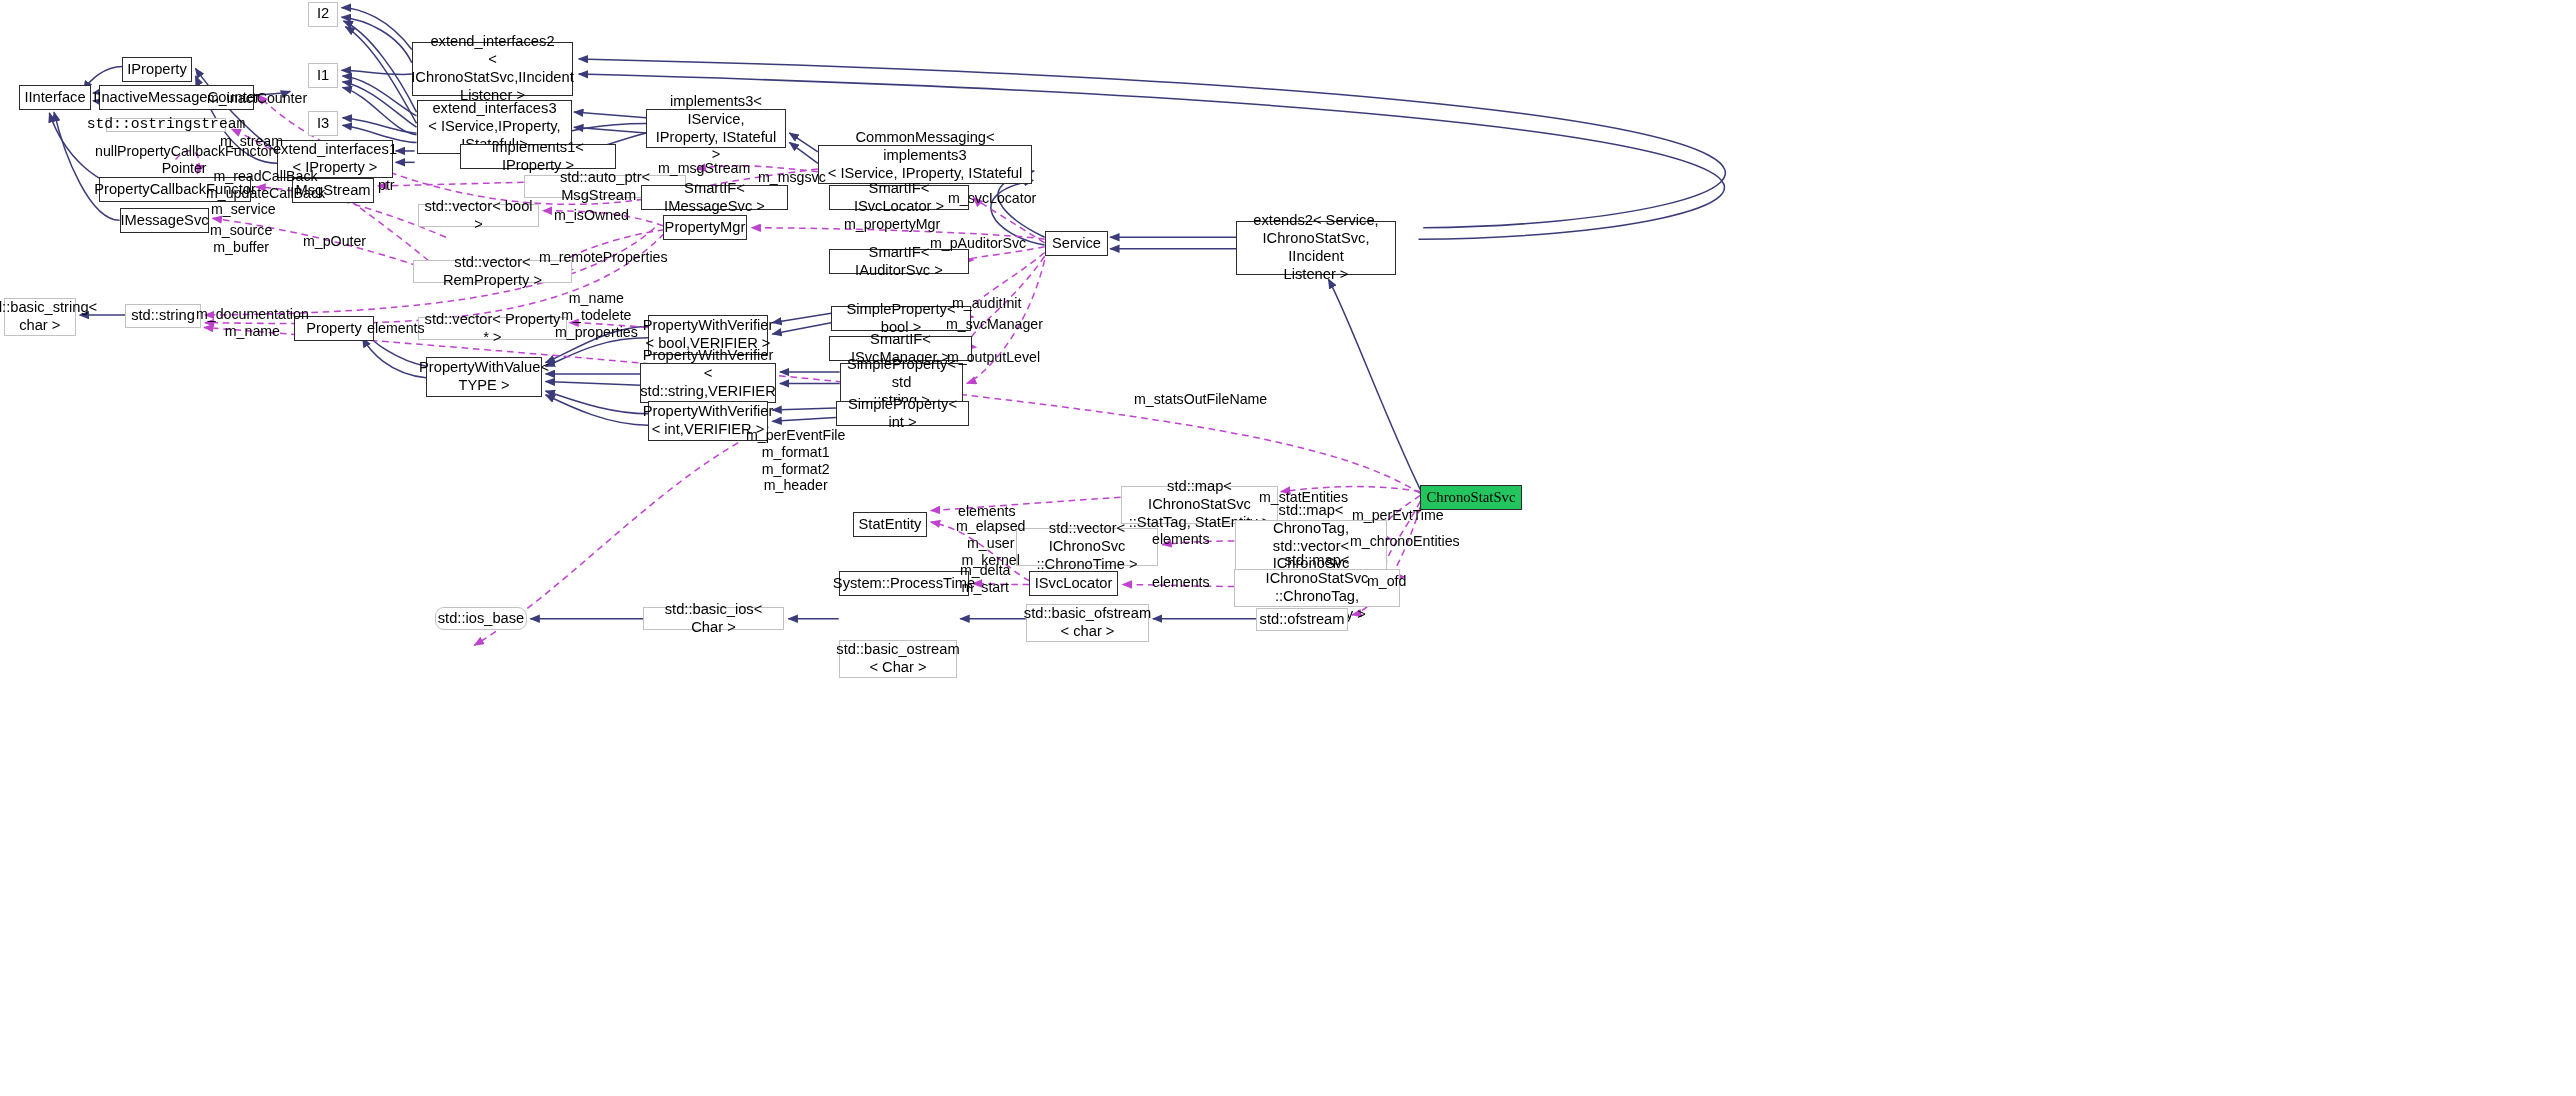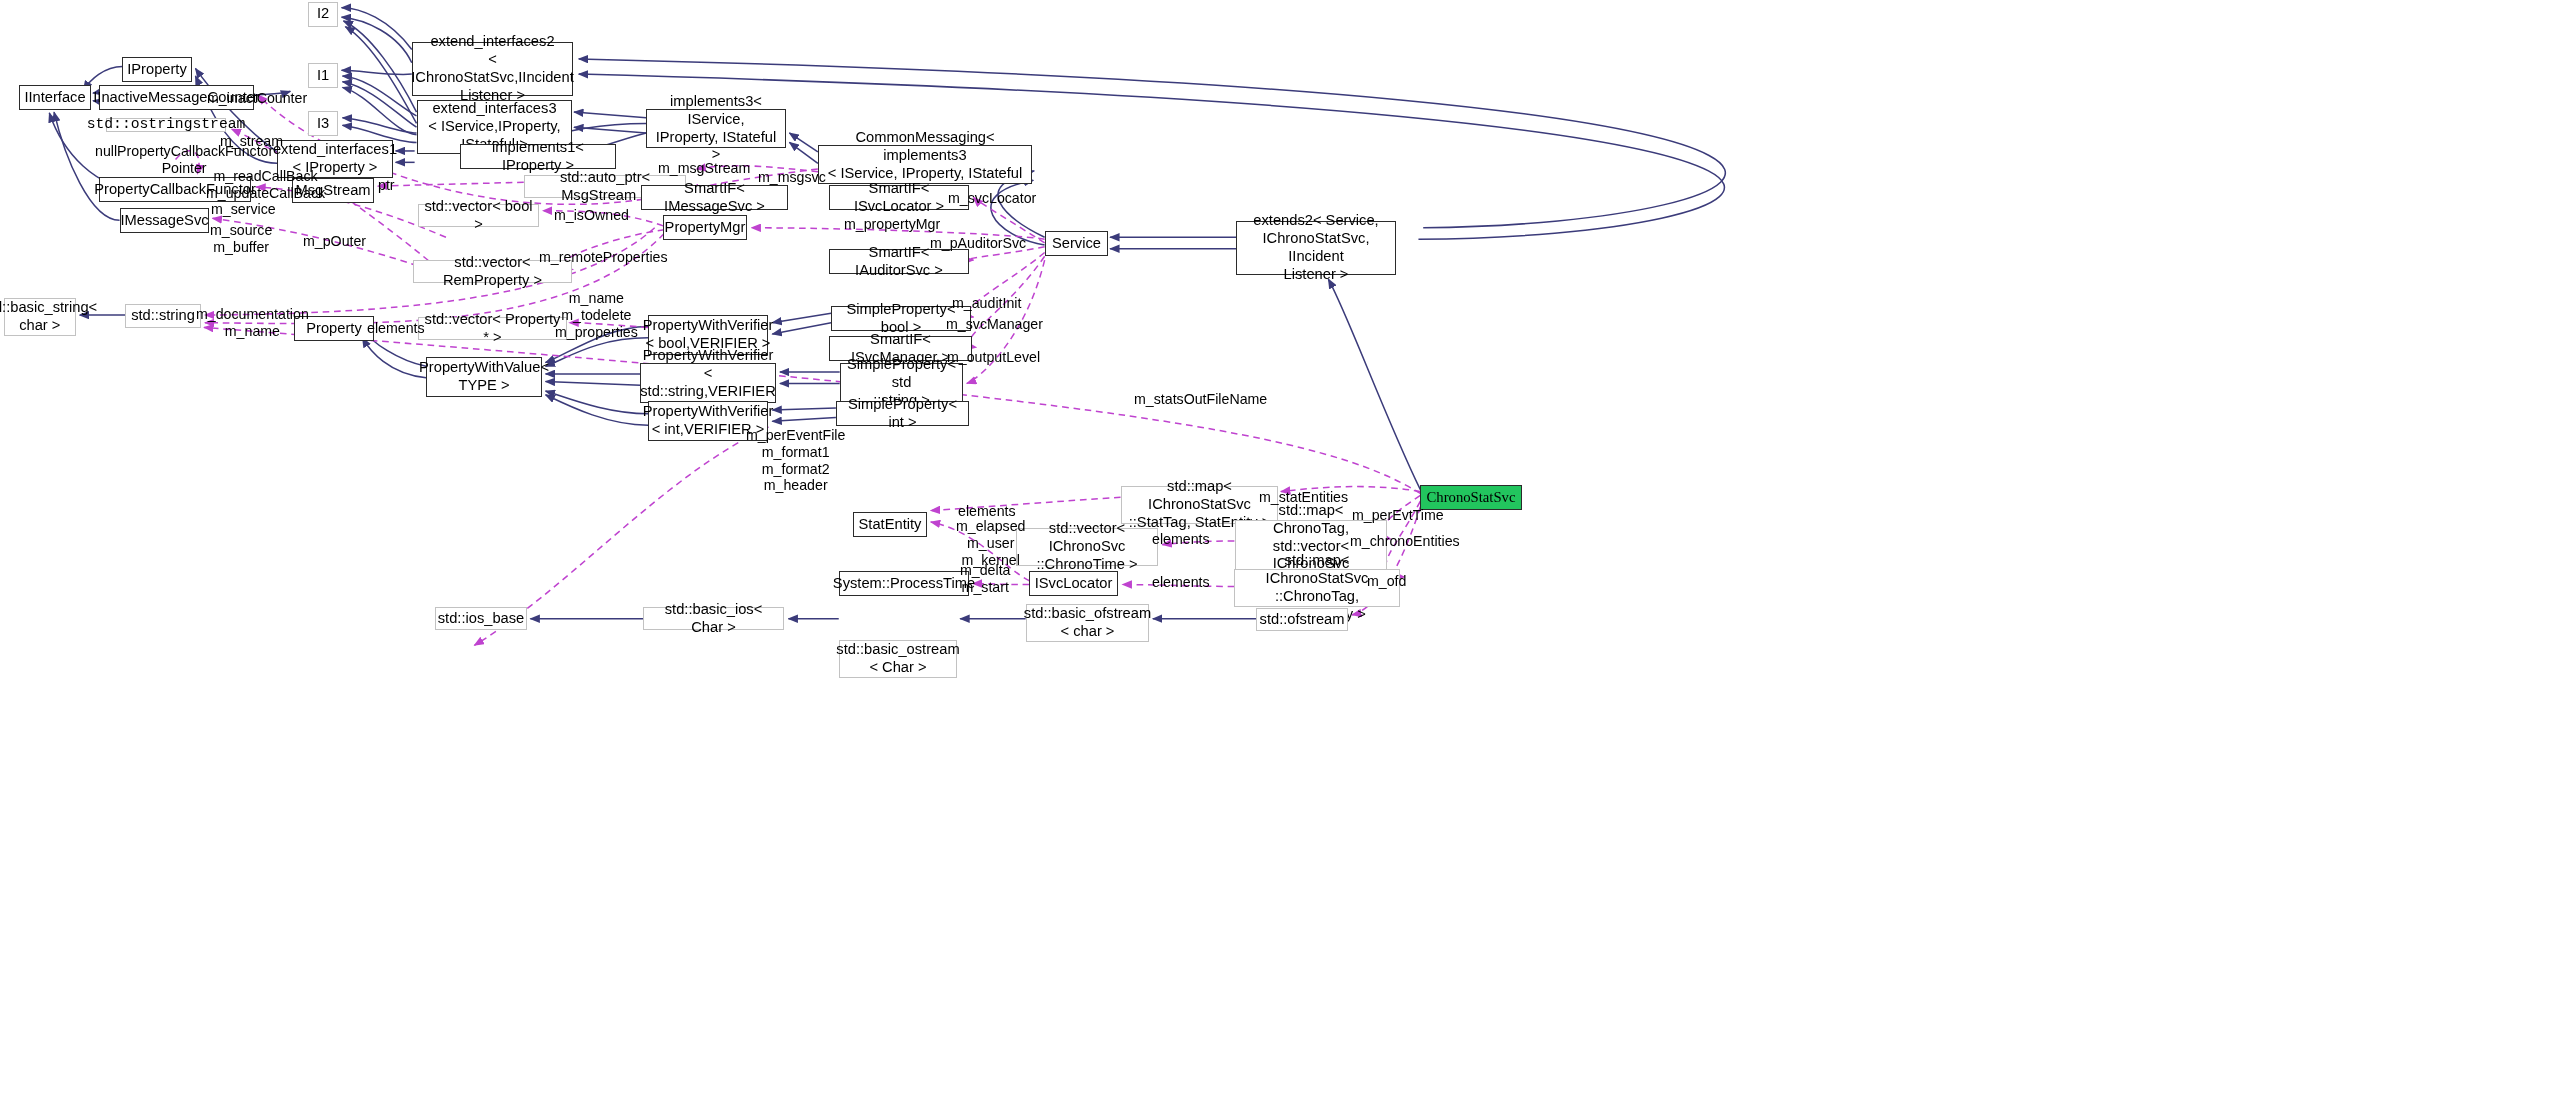--- a/index.html
+++ b/index.html
@@ -201,21 +201,21 @@
 Listener &gt;</div>
     <div class="node solid" style="left: 417px; top: 100px; width: 155px; height: 54px;">extend_interfaces3
 &lt; IService,IProperty,
 IStateful &gt;</div>
     <div class="node solid" style="left: 415px; top: 144px; width: 156px; height: 25px; margin-left: 45px;">implements1&lt; IProperty &gt;</div>
     <div class="node light" style="left: 418px; top: 204px; width: 121px; height: 23px;">std::vector&lt; bool &gt;</div>
     <div class="node light" style="left: 413px; top: 260px; width: 159px; height: 23px;">std::vector&lt; RemProperty &gt;</div>
     <div class="node light" style="left: 418px; top: 317px; width: 149px; height: 23px;">std::vector&lt; Property * &gt;</div>
     <div class="node solid" style="left: 426px; top: 357px; width: 116px; height: 40px;">PropertyWithValue&lt;
 TYPE &gt;</div>
-    <div class="node light" style="left: 435px; top: 607px; width: 92px; height: 23px;">std::ios_base</div>
+    <div class="node light" style="left: 435px; top: 607px; width: 92px; height: 23px; border-radius: 9px;">std::ios_base</div>
     <div class="node light" style="left: 524px; top: 175px; width: 162px; height: 23px;">std::auto_ptr&lt; MsgStream &gt;</div>
     <div class="node solid" style="left: 646px; top: 109px; width: 140px; height: 39px;">implements3&lt; IService,
 IProperty, IStateful &gt;</div>
     <div class="node solid" style="left: 641px; top: 185px; width: 147px; height: 25px;">SmartIF&lt; IMessageSvc &gt;</div>
     <div class="node solid" style="left: 663px; top: 215px; width: 84px; height: 25px;">PropertyMgr</div>
     <div class="node solid" style="left: 648px; top: 315px; width: 120px; height: 40px;">PropertyWithVerifier
 &lt; bool,VERIFIER &gt;</div>
     <div class="node solid" style="left: 640px; top: 363px; width: 136px; height: 40px;">PropertyWithVerifier
 &lt; std::string,VERIFIER &gt;</div>
     <div class="node solid" style="left: 648px; top: 401px; width: 120px; height: 40px;">PropertyWithVerifier

